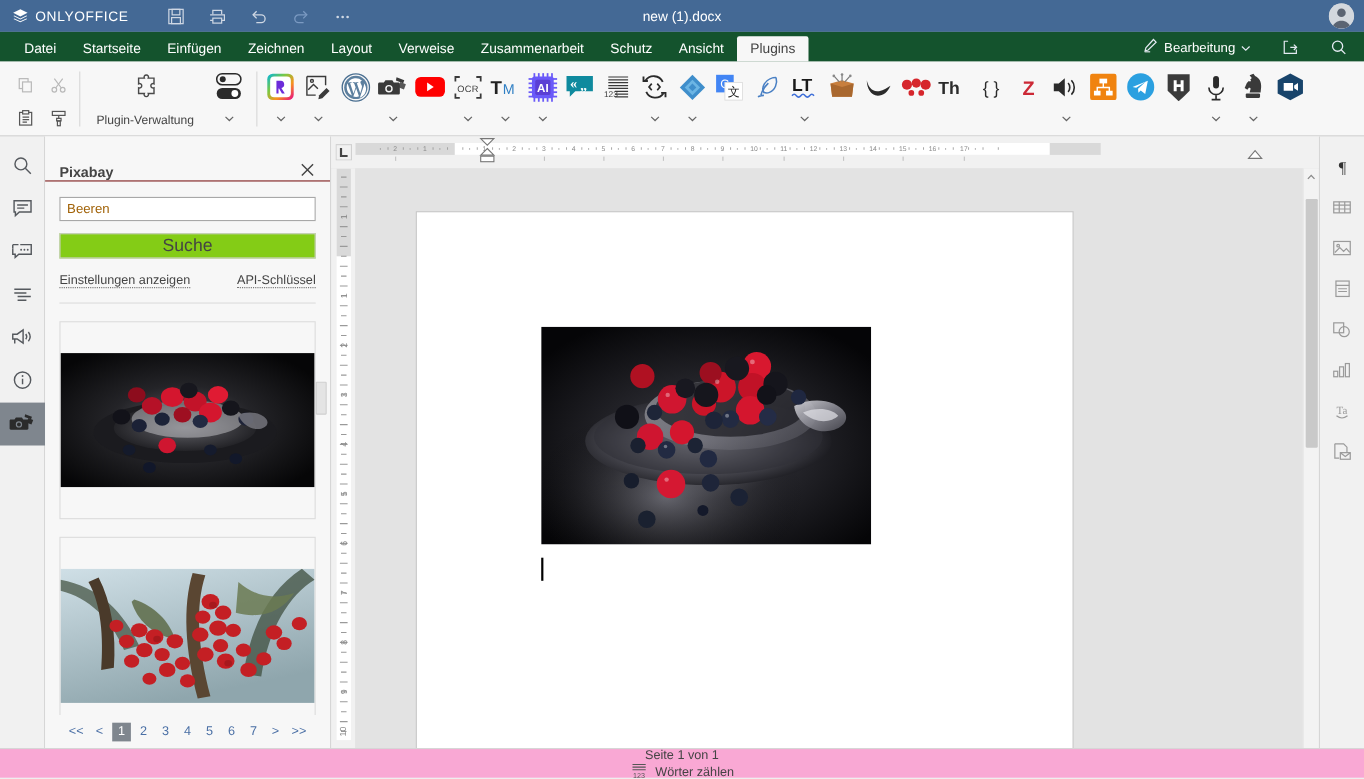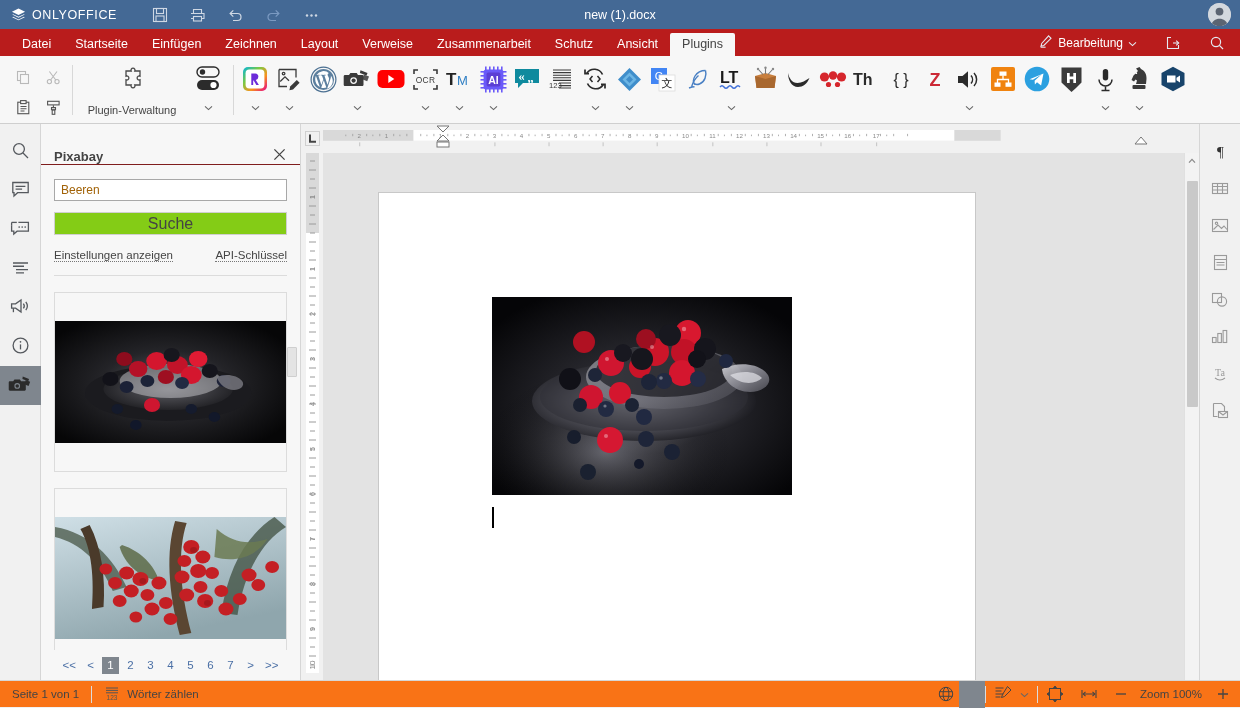--- a/index.html
+++ b/index.html
@@ -26,21 +26,21 @@
   #doc-title {
     position:absolute; left:0; right:0; text-align:center; font-size:12.5px;
     pointer-events:none;
   }
   #avatar {
     position:absolute; right:9px; top:3px; width:23px; height:23px; border-radius:50%;
     background:#c8cdd4; overflow:hidden;
   }
   
   #menubar {
-    height:27px; background:#b91c1c; display:flex; align-items:flex-end;
+    height:27px; background:#14532d; display:flex; align-items:flex-end;
     position:relative; padding-left:10px;
   }
   .menu-item {
     height:23px; line-height:23px; padding:0 12px; color:#fff; font-size:12.5px;
     white-space:nowrap;
   }
   .menu-item.active {
     background:#f7f7f7; color:#444; border-radius:2px 2px 0 0;
   }
   #menu-right {
@@ -160,22 +160,22 @@
     background:#c9c9c9; border-radius:1px;
   }
   
   #rightrail {
     width:41px; background:#f1f1f1; border-left:1px solid #d6d6d6;
     display:flex; flex-direction:column; align-items:center; padding-top:9px;
   }
   .rrail-btn { width:41px; height:37px; display:flex; align-items:center; justify-content:center; }
   
   #statusbar {
-    height:27px; background:#f97316; border-top:1px solid #d6d6d6; display:flex;
-    align-items:center; font-size:11.5px; color:#444;
+    height:27px; background:#f9a8d4; border-top:1px solid #d6d6d6; display:flex;
+    align-items:center; font-size:11.5px; color:#444;flex-direction:column;
   }
   .sb-cell { display:flex; align-items:center; height:27px; padding:0 12px; gap:7px; }
   .sb-sep { width:1px; height:17px; background:#dcdcdc; }
   .sb-spacer { flex:1; }
   .sb-ico-btn { width:25px; height:27px; display:flex; align-items:center; justify-content:center;}
   .sb-ico-btn.sel { background:#7f868e;padding-left:26px; }
   #zoom-label { color:#444; padding:0 4px; }
 </style>
 </head>
 <body>

